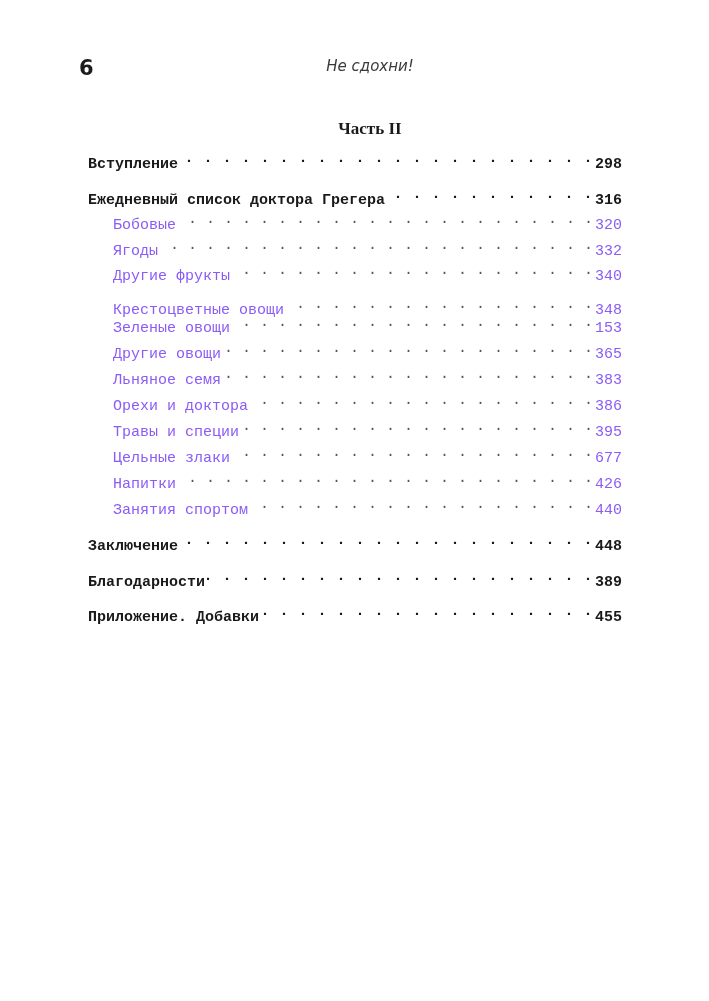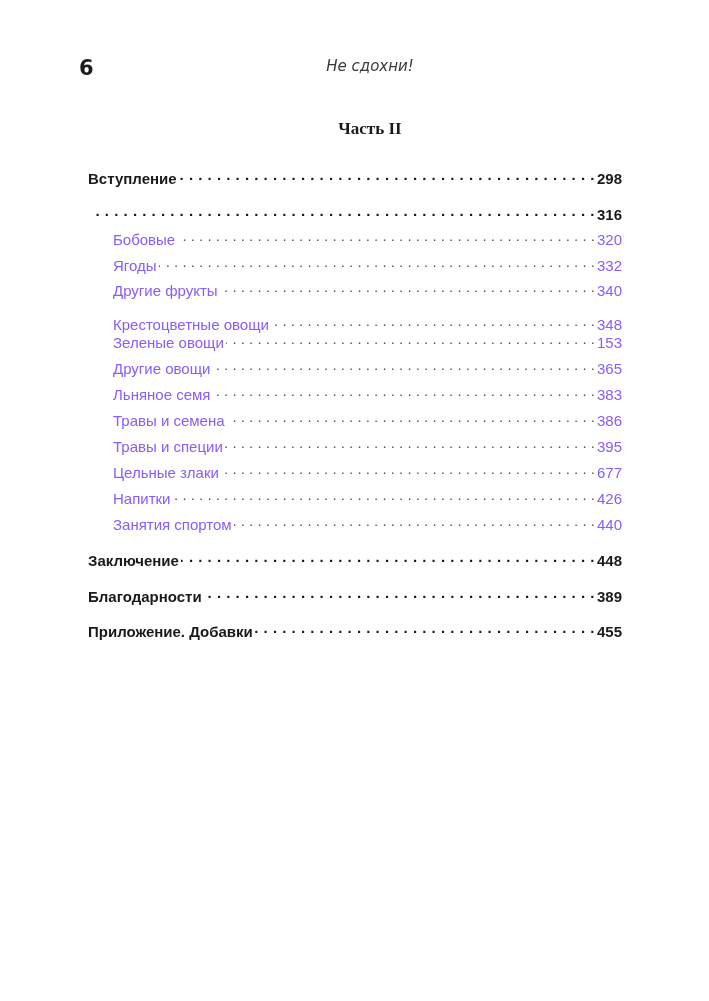--- a/index.html
+++ b/index.html
@@ -50,25 +50,24 @@
       left: 88px;
       top: 0;
       width: 534px;
     }
     .toc-row {
       position: absolute;
       left: 0;
       width: 534px;
       display: flex;
       align-items: baseline;
-      font-family: Liberation Sans, sans-serif;
+      font-family: Liberation Mono, monospace;
       font-size: 15px;
       line-height: 18px;
       white-space: nowrap;
-      margin-top: 16px;
     }
     .toc-row.level-1 {
       font-weight: bold;
       color: #1a1a1a;
     }
     .toc-row.level-2 {
       left: 25px;
       width: 509px;
       color: #8b5cf6;
     }
@@ -106,20 +105,21 @@
 <div class="running-head">Не сдохни!</div>
 <div class="part-title">Часть II</div>
 
 <div class="toc">
   <div class="toc-row level-1" style="top:150px">
     <span class="toc-title">Вступление</span>
     <span class="toc-leader"></span>
     <span class="toc-page">298</span>
   </div>
   <div class="toc-row level-1" style="top:186px">
+    <span class="toc-title">Ежедневный список доктора Грегера</span>
     <span class="toc-leader"></span>
     <span class="toc-page">316</span>
   </div>
   <div class="toc-row level-2" style="top:211px">
     <span class="toc-title">Бобовые</span>
     <span class="toc-leader"></span>
     <span class="toc-page">320</span>
   </div>
   <div class="toc-row level-2" style="top:237px">
     <span class="toc-title">Ягоды</span>
@@ -145,21 +145,21 @@
     <span class="toc-title">Другие овощи</span>
     <span class="toc-leader"></span>
     <span class="toc-page">365</span>
   </div>
   <div class="toc-row level-2" style="top:366px">
     <span class="toc-title">Льняное семя</span>
     <span class="toc-leader"></span>
     <span class="toc-page">383</span>
   </div>
   <div class="toc-row level-2" style="top:392px">
-    <span class="toc-title">Травы и семена</span>
+    <span class="toc-title">Орехи и доктора</span>
     <span class="toc-leader"></span>
     <span class="toc-page">386</span>
   </div>
   <div class="toc-row level-2" style="top:418px">
     <span class="toc-title">Травы и специи</span>
     <span class="toc-leader"></span>
     <span class="toc-page">395</span>
   </div>
   <div class="toc-row level-2" style="top:444px">
     <span class="toc-title">Цельные злаки</span>

